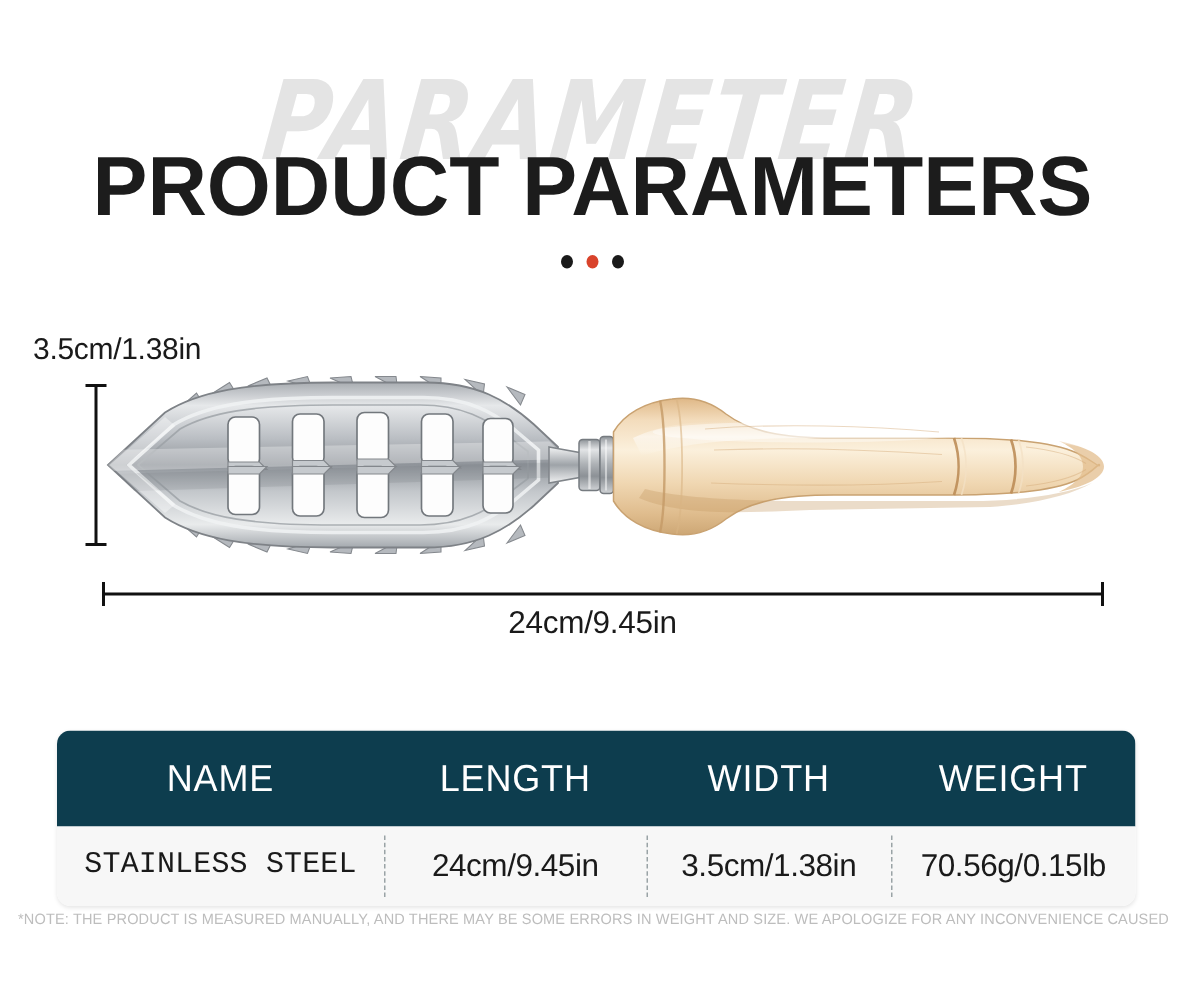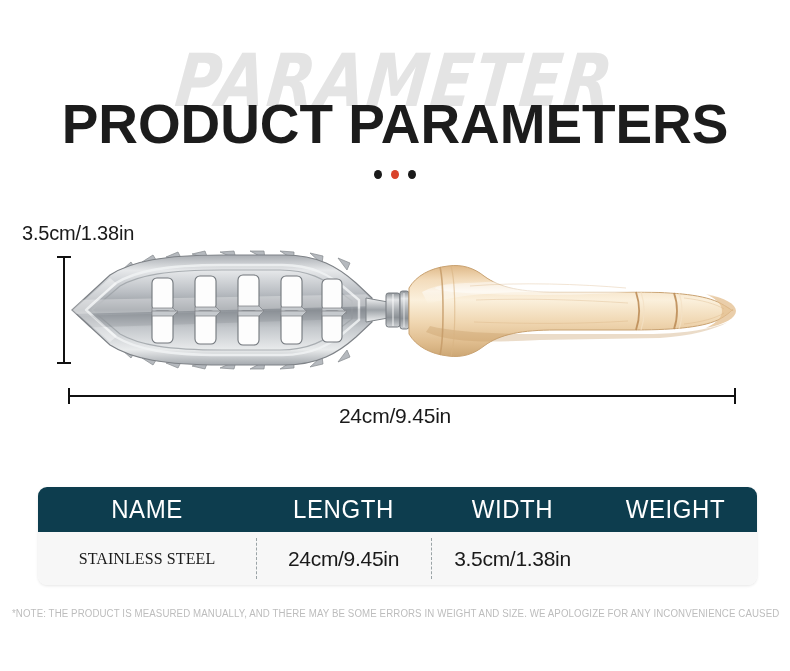--- a/index.html
+++ b/index.html
@@ -167,21 +167,21 @@
     position: absolute;
     left: 38px;
     top: 487px;
     width: 719px;
     border-radius: 9px;
     overflow: hidden;
     box-shadow: 0 1px 3px rgba(0,0,0,0.10);
   }
   #table-head {
     display: flex;
-    height: 45px;
+    height: 64px;
     background: #0d3d4e;
   }
   #table-head .th {
     display: flex;
     align-items: center;
     justify-content: center;
     color: #ffffff;
     font-family: "Liberation Sans Narrow", "Liberation Sans", sans-serif;
     font-size: 25px;
     letter-spacing: 0.6px;
@@ -204,22 +204,22 @@
   }
   #table-body .td + .td::before {
     content: "";
     position: absolute;
     left: 0;
     top: 6px;
     bottom: 6px;
     border-left: 1px dashed #9aa3a6;
   }
   #table-body .td.name-cell {
-    font-family: Liberation Serif, serif;
-    font-size: 16px;
+    font-family: Liberation Mono, monospace;
+    font-size: 20px;
     line-height: 1.22;
     letter-spacing: 0.1px;
     text-align: center;
   }
   .col-name   { width: 218px; }
   .col-length { width: 175px; }
   .col-width  { width: 163px; }
   .col-weight { width: 163px; }
 
   
@@ -454,16 +454,17 @@
     <div class="th col-weight">WEIGHT</div>
   </div>
   <div id="table-body" style="background: rgb(247, 247, 247);">
     <div class="td name-cell col-name">
       <div>
         <div>STAINLESS STEEL</div>
       </div>
     </div>
     <div class="td col-length">24cm/9.45in</div>
     <div class="td col-width">3.5cm/1.38in</div>
+    <div class="td col-weight">70.56g/0.15lb</div>
   </div>
 </div>
 
 <div id="footnote" style="color: rgb(189, 189, 189);">*NOTE: THE PRODUCT IS MEASURED MANUALLY, AND THERE MAY BE SOME ERRORS IN WEIGHT AND SIZE. WE APOLOGIZE FOR ANY INCONVENIENCE CAUSED</div>
 
 </body></html>

